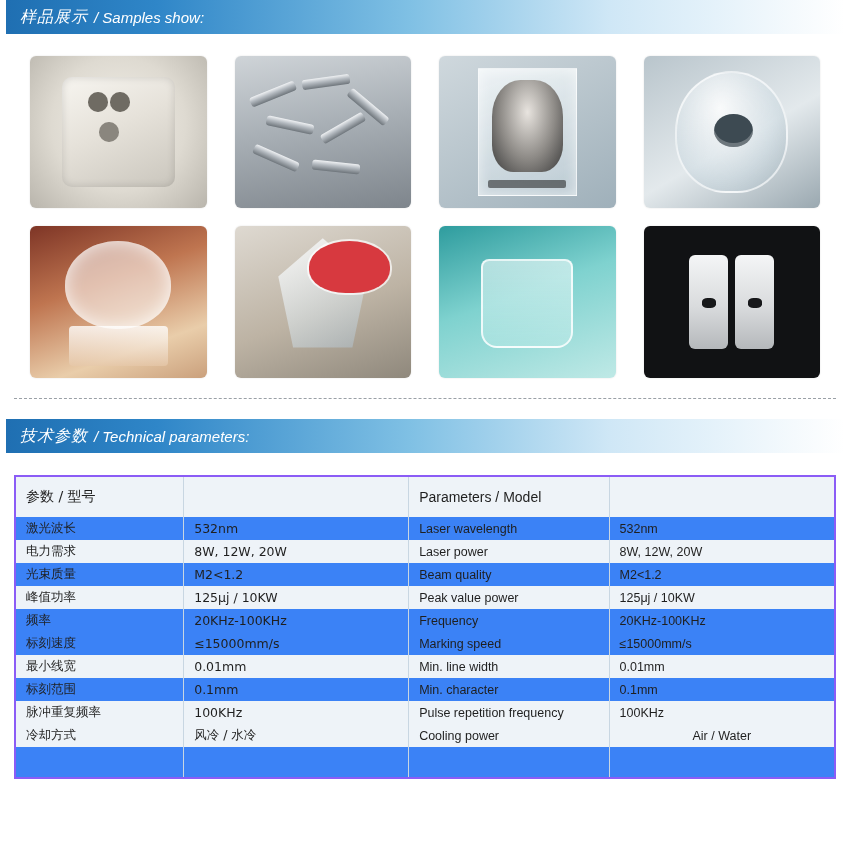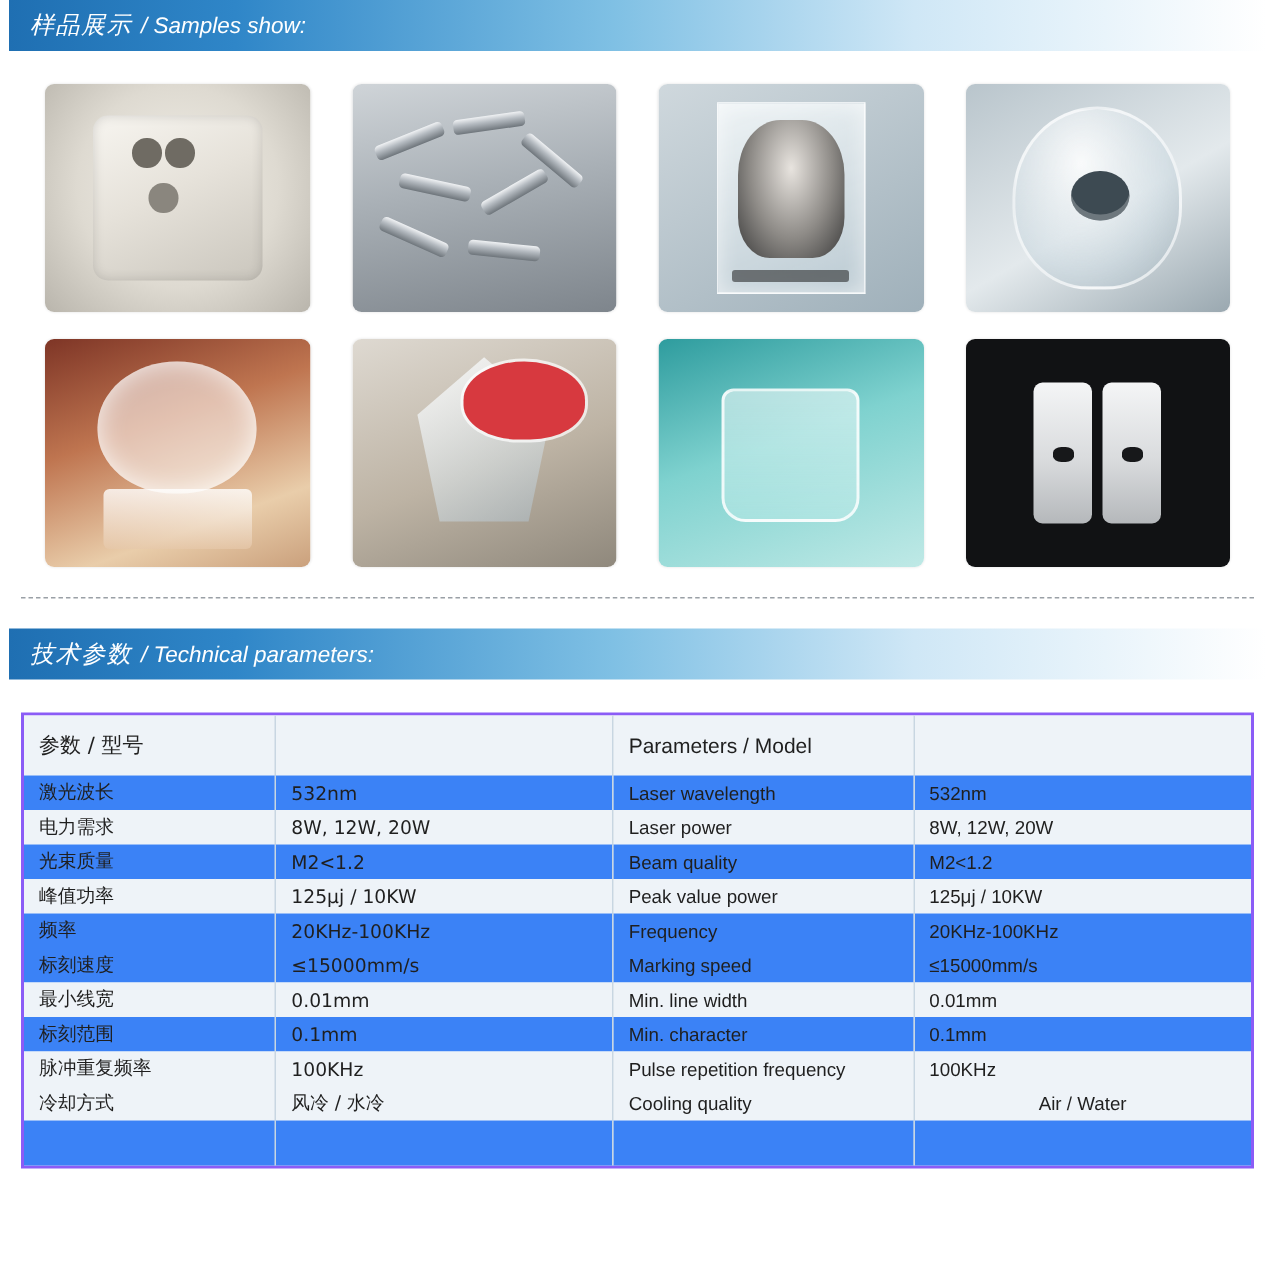--- a/index.html
+++ b/index.html
@@ -353,21 +353,21 @@
         </tr>
         <tr class="even">
           <td class="c1 cn-text">脉冲重复频率</td>
           <td class="c2 cn-text">100KHz</td>
           <td class="c3">Pulse repetition frequency</td>
           <td class="c4">100KHz</td>
         </tr>
         <tr class="even">
           <td class="c1 cn-text">冷却方式</td>
           <td class="c2 cn-text">风冷 / 水冷</td>
-          <td class="c3">Cooling quality</td>
+          <td class="c3">Cooling power</td>
           <td class="c4 center">Air / Water</td>
         </tr>
         <tr class="last odd">
           <td class="c1"></td>
           <td class="c2"></td>
           <td class="c3"></td>
           <td class="c4"></td>
         </tr>
       </tbody>
     </table>

